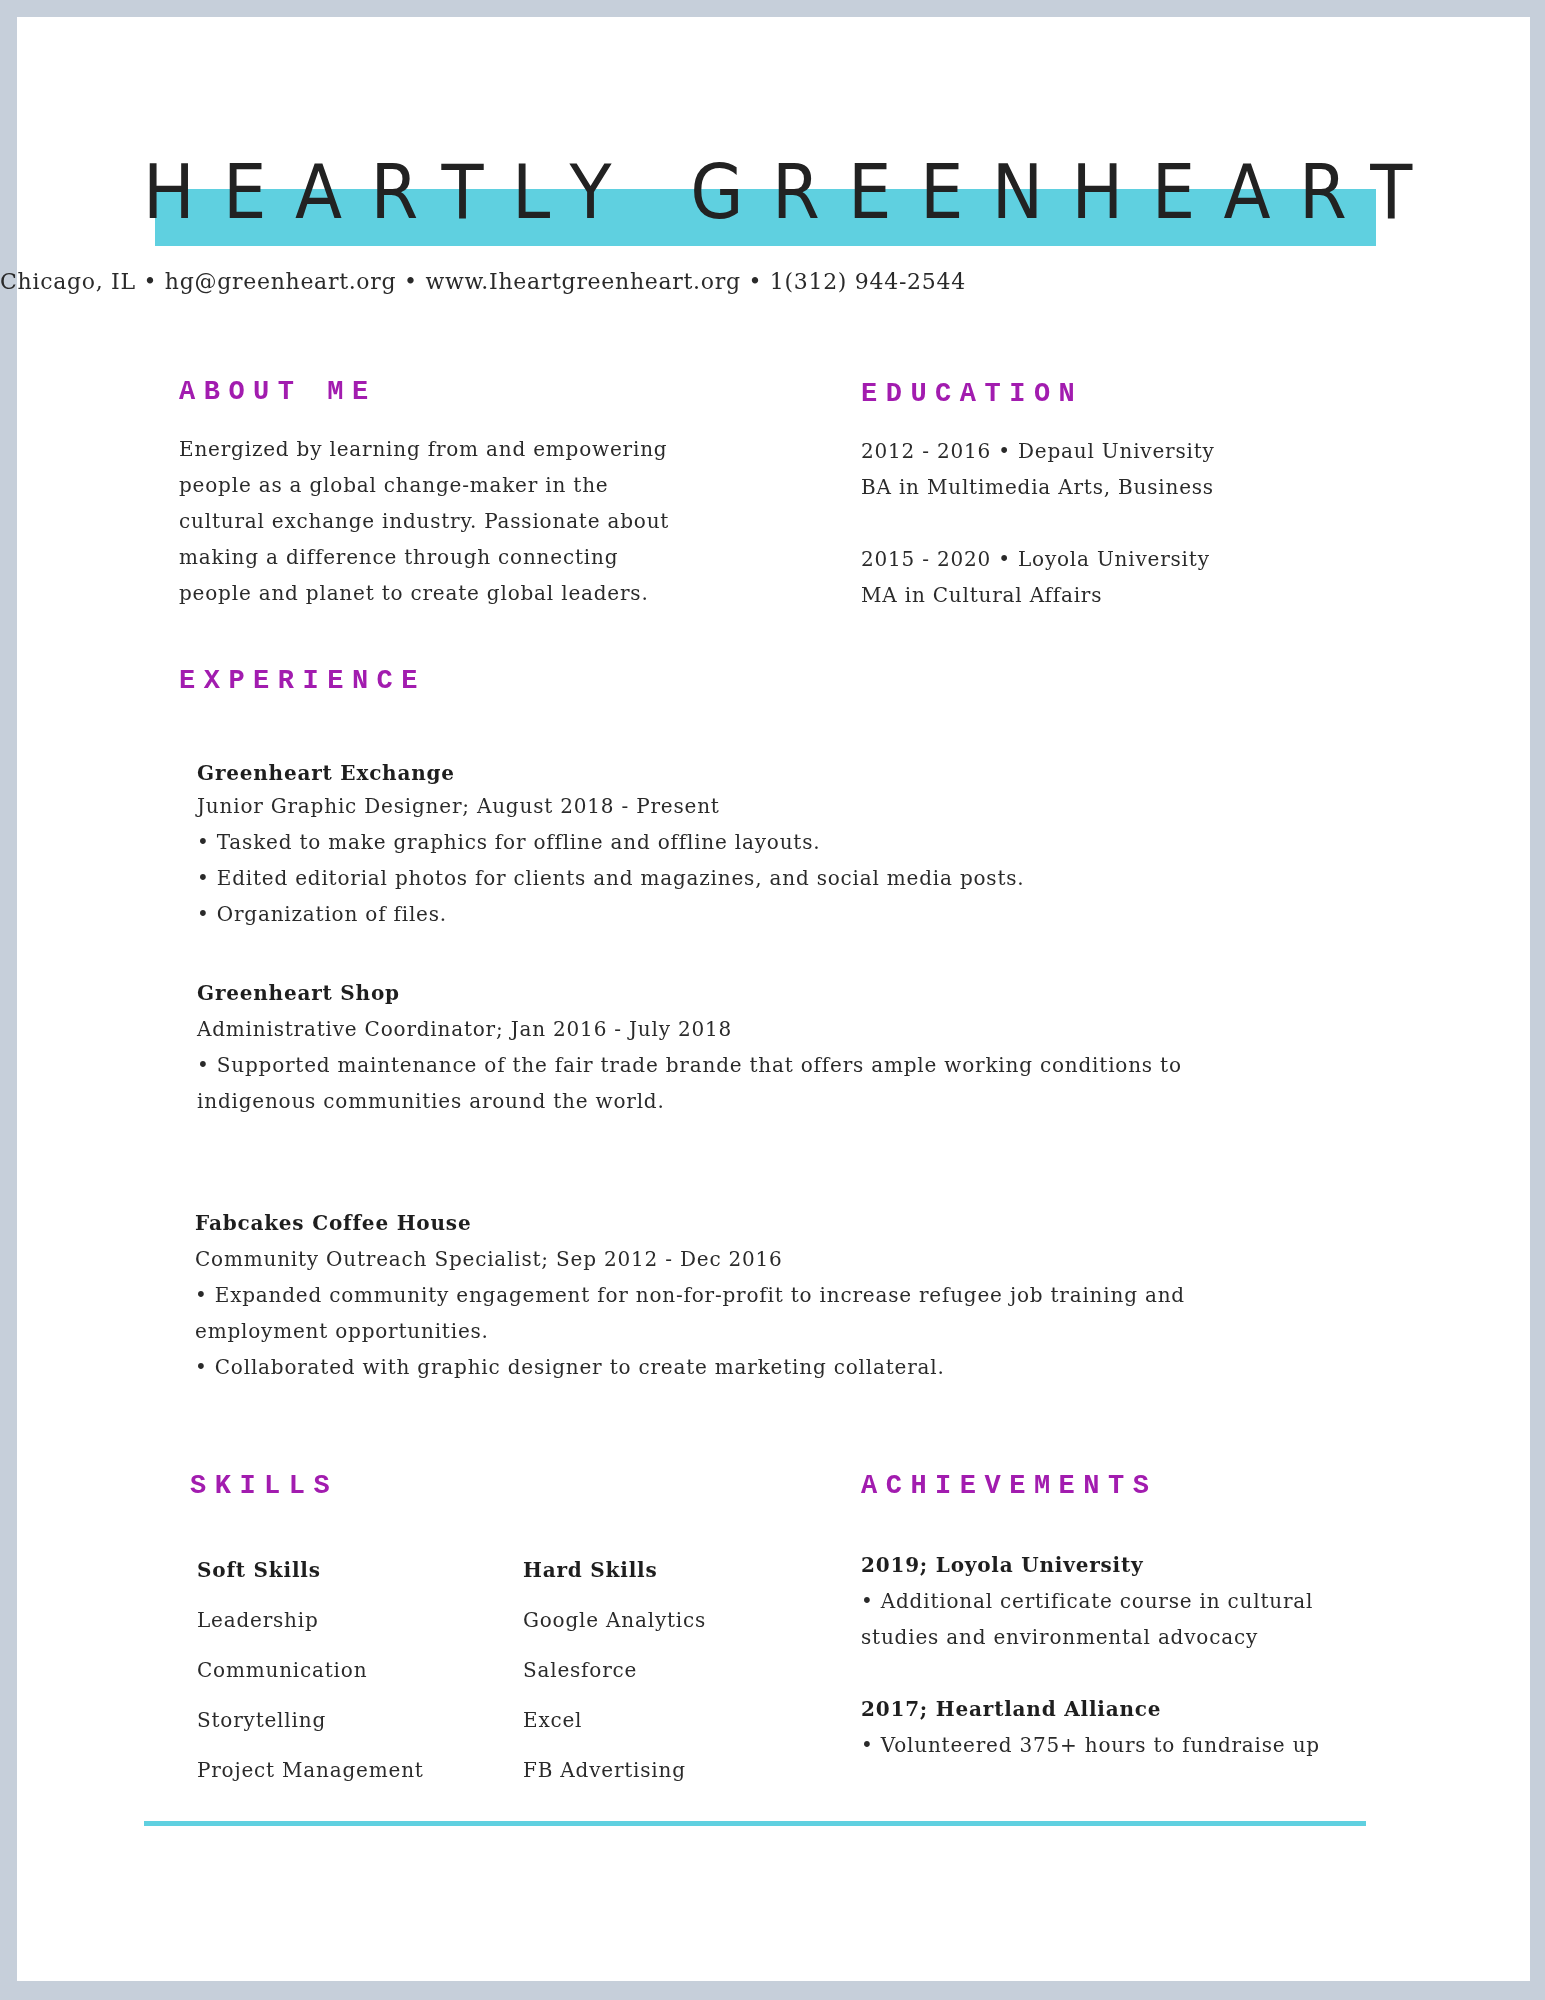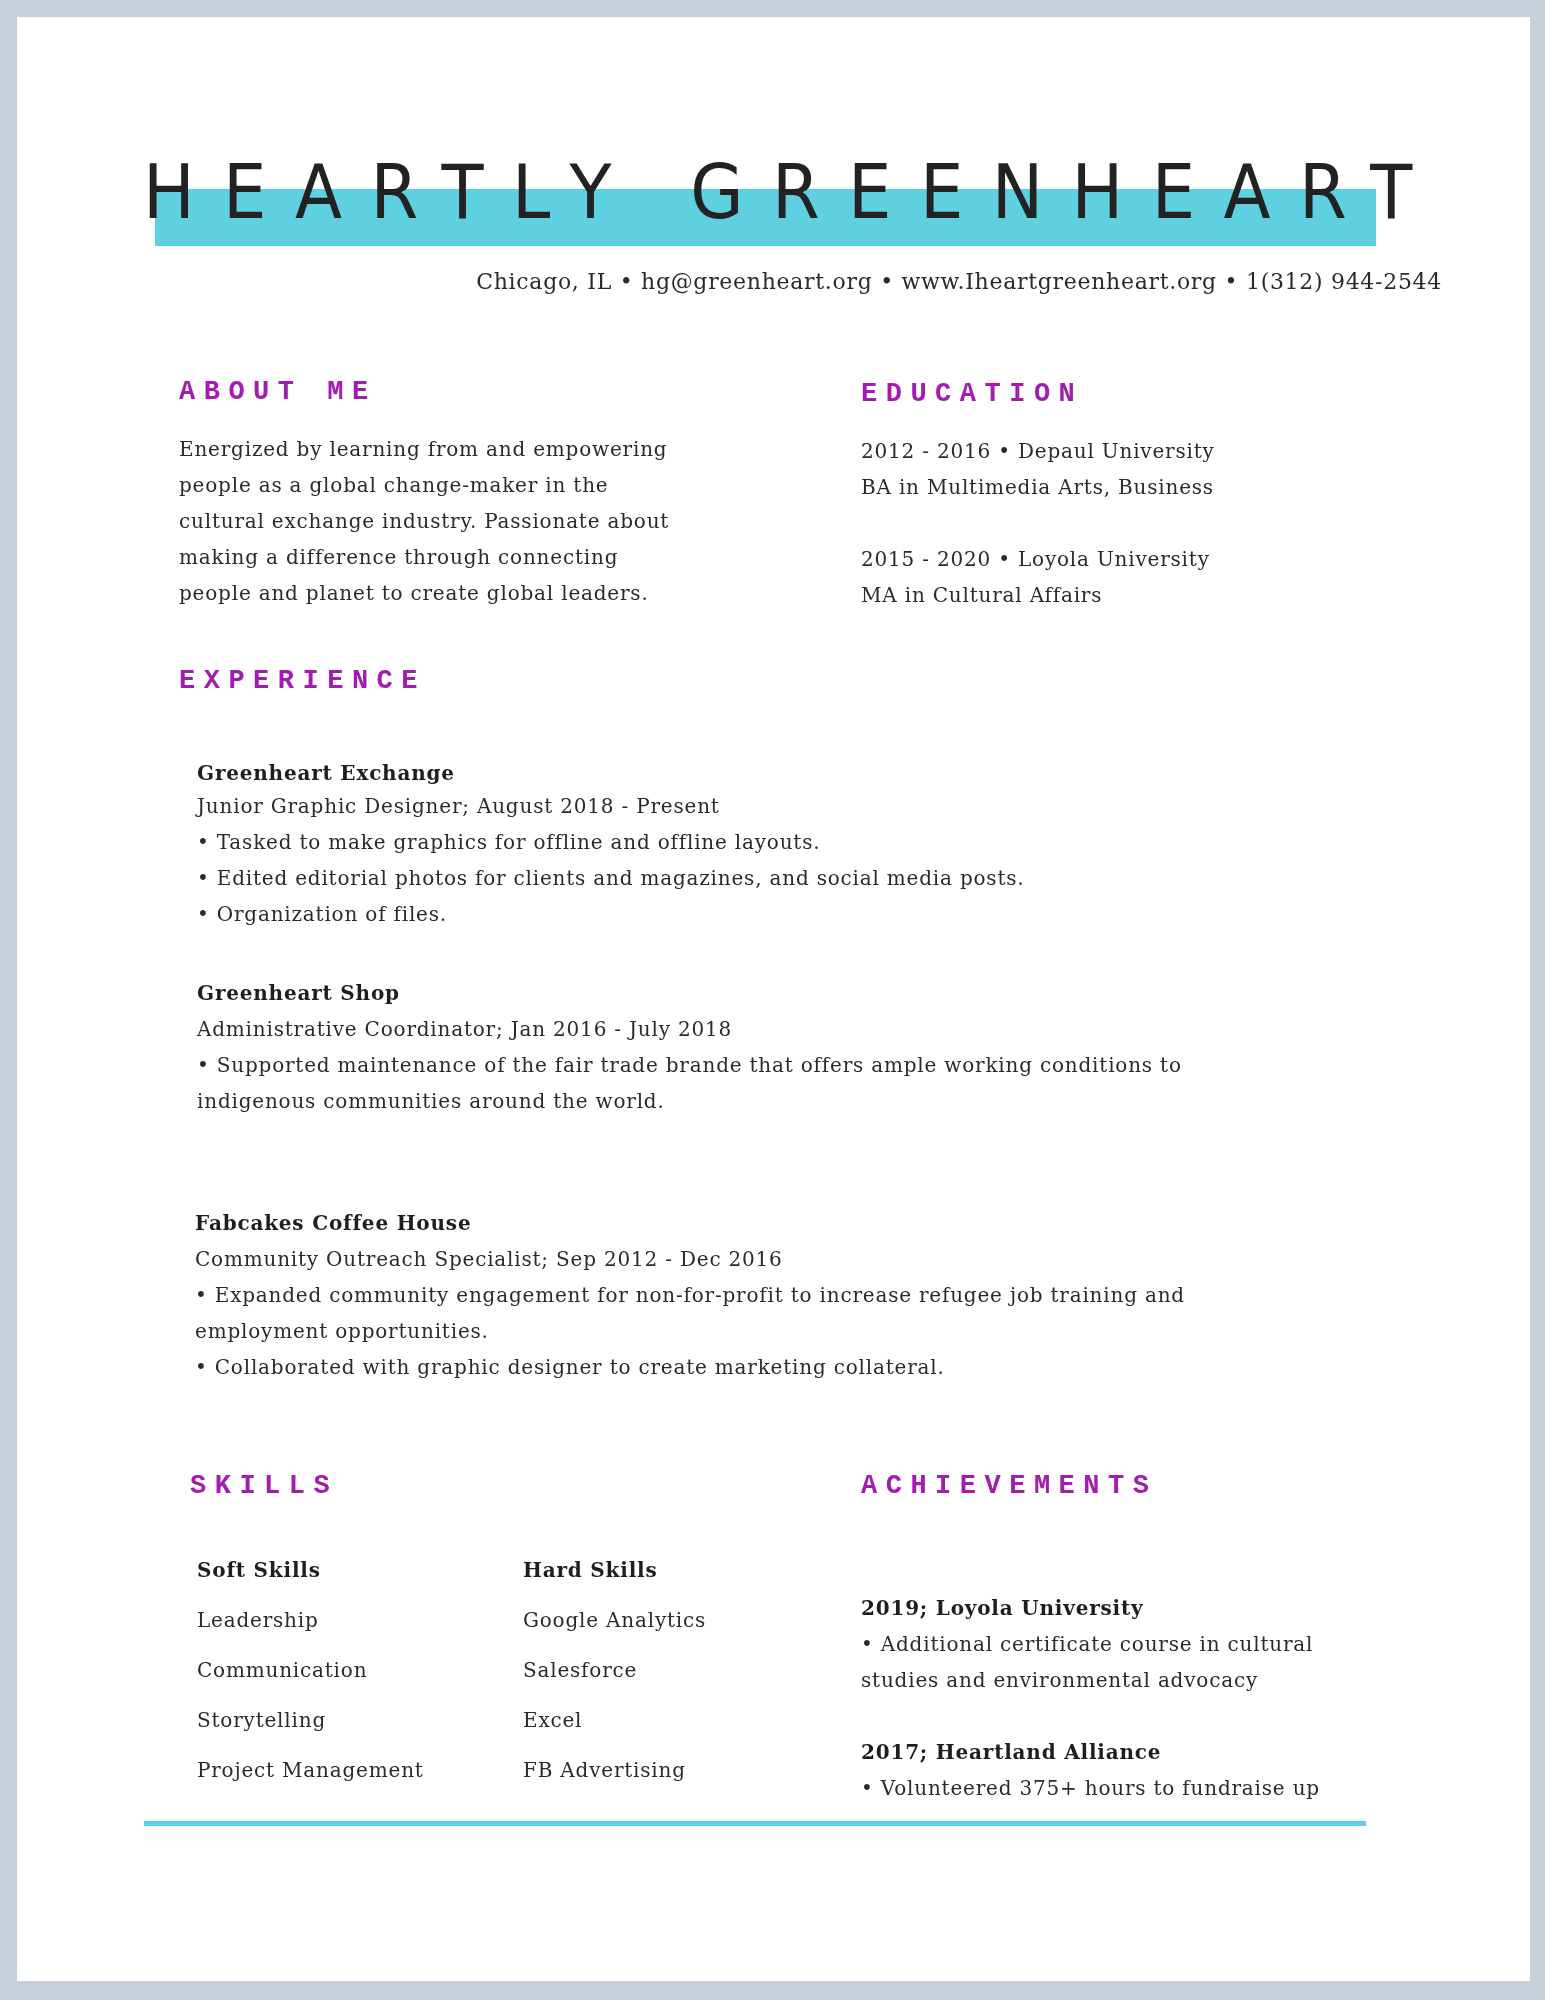--- a/index.html
+++ b/index.html
@@ -33,21 +33,21 @@
     line-height: 84px;
     letter-spacing: 30.5px;
     color: #222222;
     white-space: nowrap;
     transform: scaleX(0.93);
     transform-origin: left top;
   }
   .contact {
     position: absolute;
     left: 0; width: 1442px; top: 265px;
-    text-align: right;
+    text-align: left;
     font-family: "DejaVu Serif", serif;
     font-size: 22px;
     line-height: 34px;
     letter-spacing: 0.7px;
     color: #2a2a2a;
     white-space: nowrap;
   }
 
   
   .section-head {
@@ -148,21 +148,21 @@
 
 <div class="skills-col body-text" style="left:523px; top:1545px;">
   <span class="line bold">Hard Skills</span>
   <span class="line">Google Analytics</span>
   <span class="line">Salesforce</span>
   <span class="line">Excel</span>
   <span class="line">FB Advertising</span>
 </div>
 
 <div class="section-head" style="left:861px; top:1470px;">ACHIEVEMENTS</div>
-<div class="abs body-text" style="left:861px; top:1547px;margin-top:43px;">
+<div class="abs body-text" style="left:861px; top:1547px;">
   <span class="line bold">2019; Loyola University</span>
   <span class="line">• Additional certificate course in cultural</span>
   <span class="line">studies and environmental advocacy</span>
   <span class="line"></span>
   <span class="line bold">2017; Heartland Alliance</span>
   <span class="line">• Volunteered 375+ hours to fundraise up</span>
 </div>
 
 <div class="bottom-rule"></div>
 

